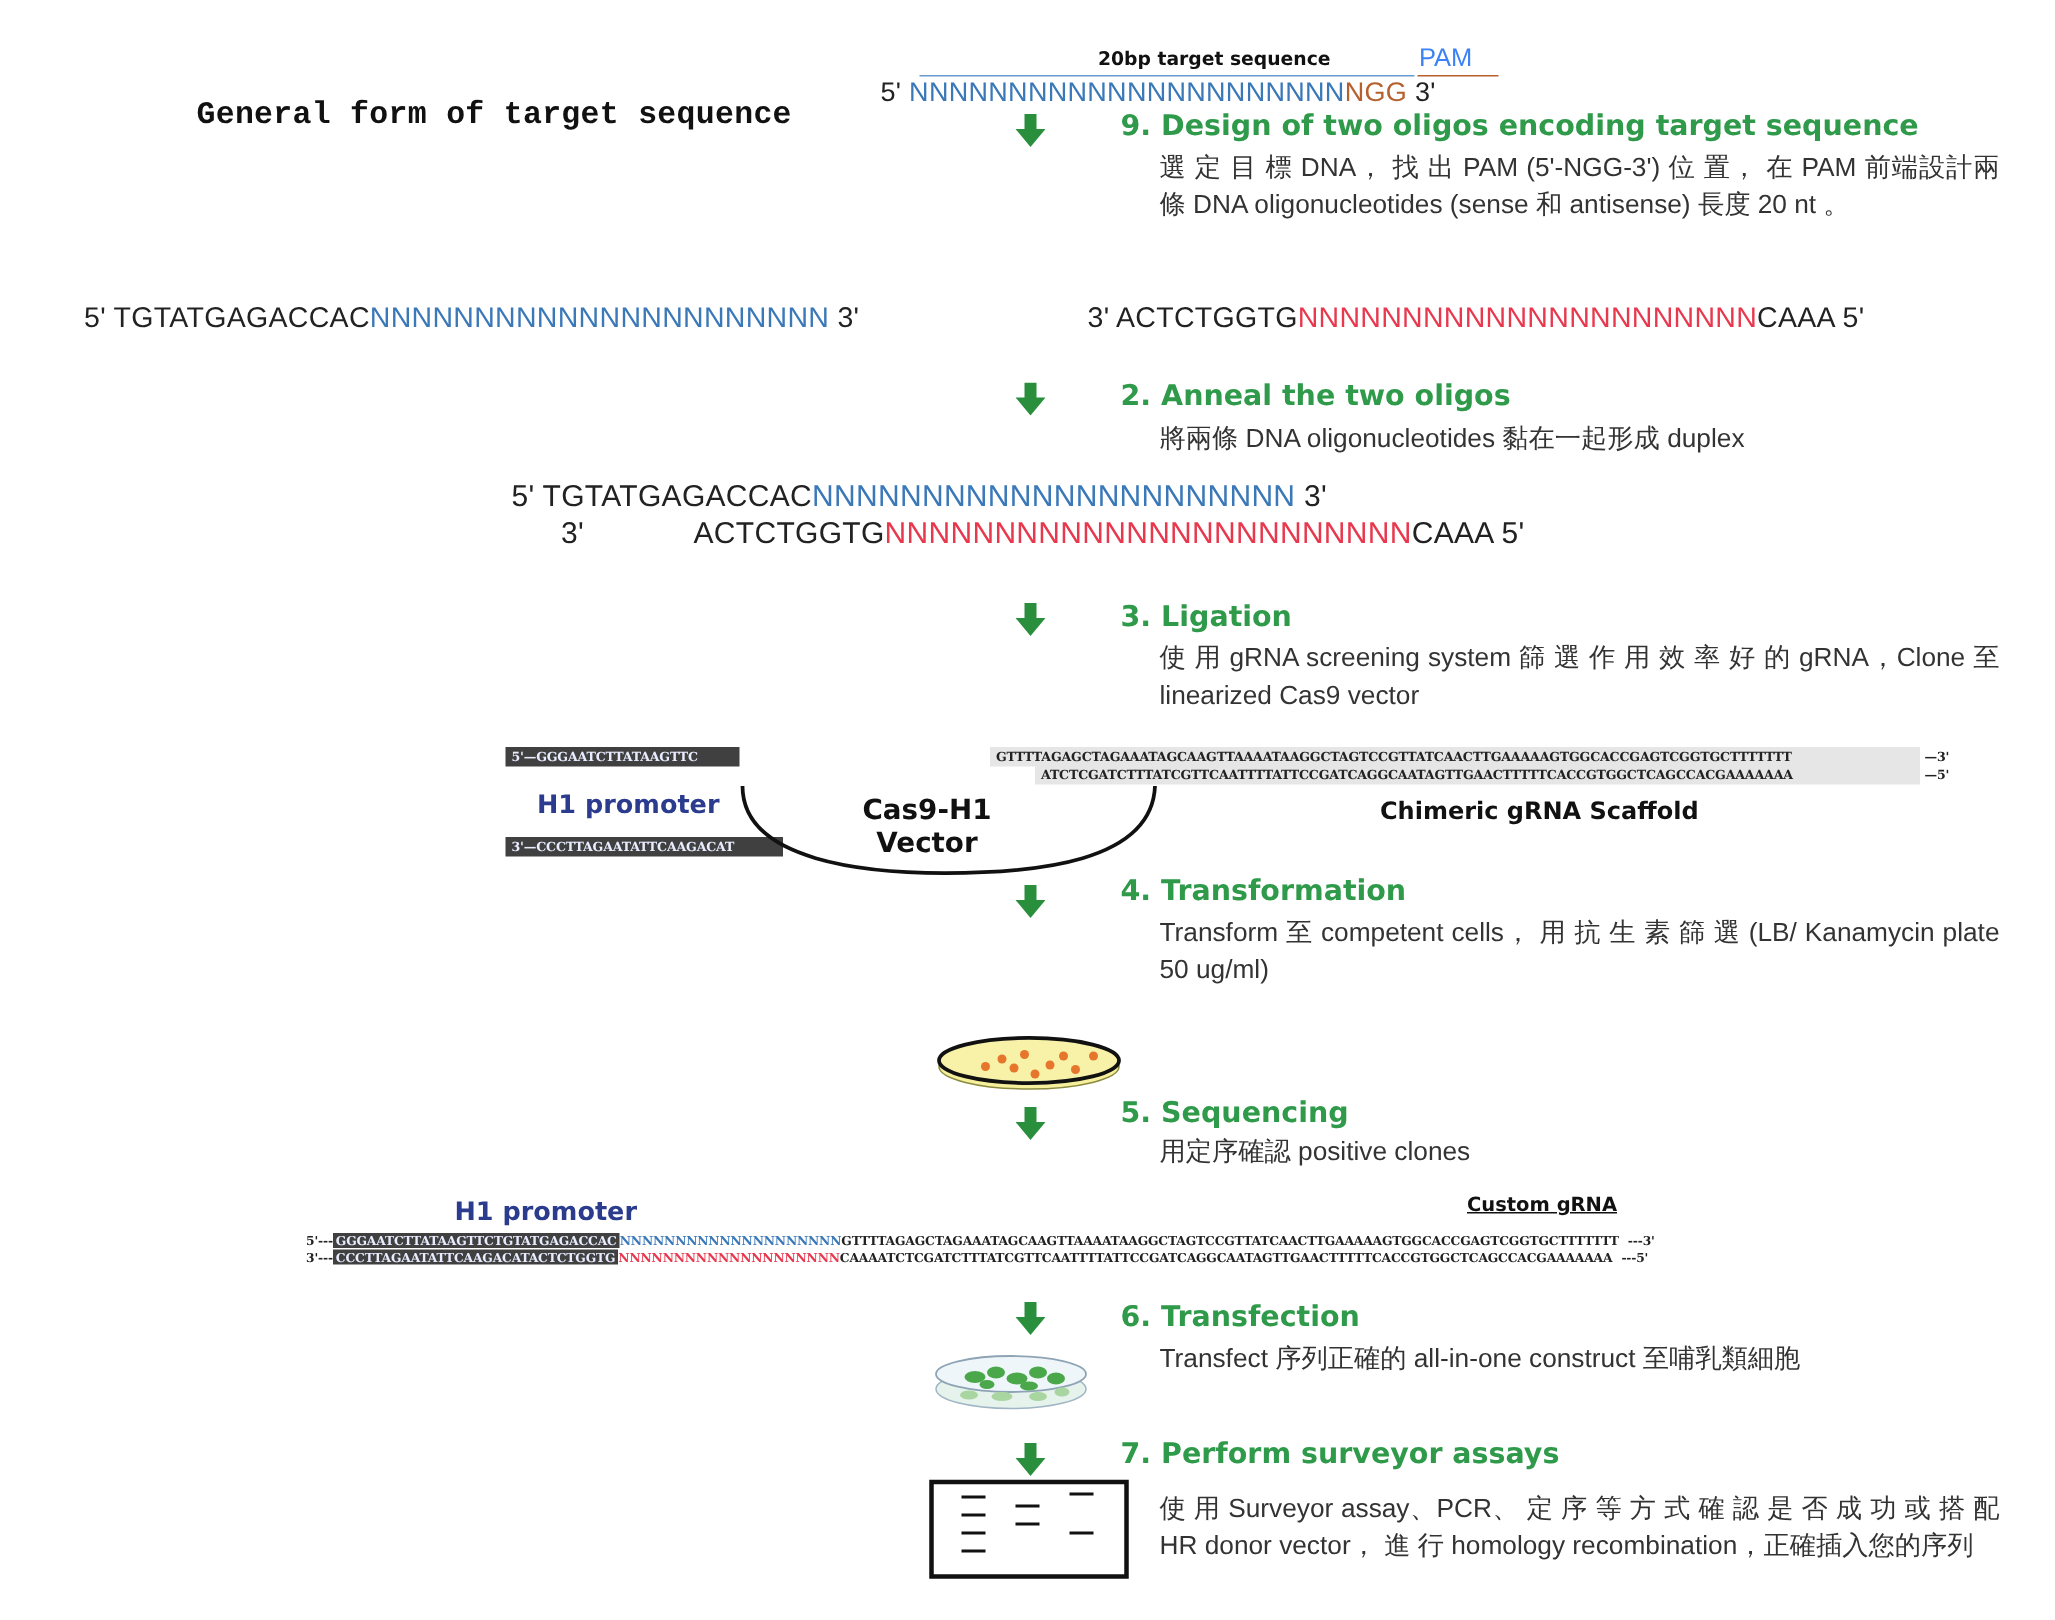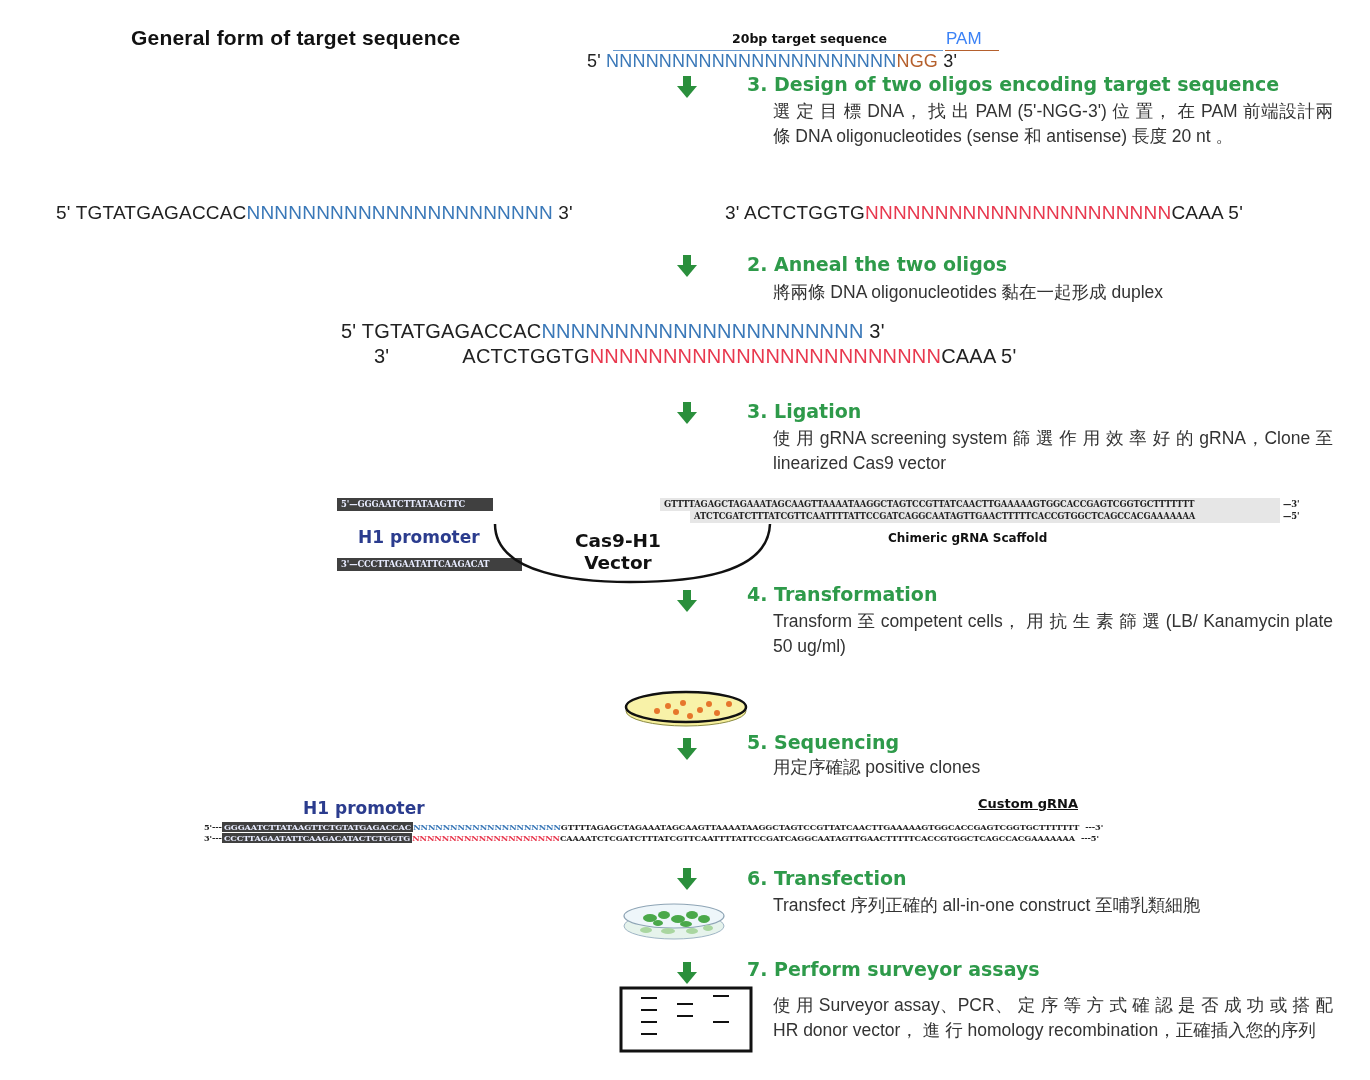--- a/index.html
+++ b/index.html
@@ -1,19 +1,19 @@
 <!DOCTYPE html>
 <html><head>
 <meta charset="utf-8">
 <style>
   html, body { margin: 0; padding: 0; background: #ffffff; }
   body { width: 1370px; height: 1080px; position: relative; overflow: hidden;
          font-family: "Liberation Sans", "DejaVu Sans", sans-serif; color: #222; }
   .abs { position: absolute; white-space: nowrap; }
-  .title-main { font-family: Liberation Sans, sans-serif; font-weight: bold; font-size: 21px; color: #111; letter-spacing: 0.2px; }
+  .title-main { font-family: Liberation Mono, monospace; font-weight: bold; font-size: 21px; color: #111; letter-spacing: 0.2px; margin-top: 40px; }
   .seq { font-family: "Liberation Sans", sans-serif; font-size: 19px; color: #222; letter-spacing: 0.2px; }
   .blue { color: #3a78b8; }
   .red { color: #e8384e; }
   .pam { color: #b5602d; }
   .step-title { font-family: "DejaVu Sans", sans-serif; font-weight: bold; font-size: 19px; color: #2e9a4a; }
   .desc { font-family: "Liberation Sans", "DejaVu Sans", sans-serif; font-size: 17.5px; color: #333; line-height: 24.5px; white-space: normal; width: 560px; text-align: justify; }
   .arrow { width: 20px; height: 22px; }
   .tiny-seq { font-family: "DejaVu Serif", serif; font-weight: bold; font-size: 8.4px; line-height: 11px; letter-spacing: -0.1px; }
   .navy-box { background: #404040; color: #e8ecff; }
   .label-navy { font-family: "DejaVu Sans", sans-serif; font-weight: bold; color: #2b3c8e; font-size: 17px; }
@@ -40,21 +40,21 @@
     <symbol id="down-arrow" viewBox="0 0 20 22">
       <rect x="6" y="0" width="8" height="11" fill="#2a8f3c"></rect>
       <polygon points="0,10 20,10 10,22" fill="#2a8f3c"></polygon>
     </symbol>
   </defs>
 </svg>
 
 <svg class="abs arrow" style="left:677px; top:76px;">
     <use href="#down-arrow"></use>
   </svg>
-<div class="abs step-title" style="left:747px; top:73px;">3. Design of two oligos encoding target sequence</div>
+<div class="abs step-title" style="left:747px; top:73px;">9. Design of two oligos encoding target sequence</div>
 <div class="abs desc" style="left:773px; top:99px;">選 定 目 標 DNA， 找 出 PAM (5'-NGG-3') 位 置， 在 PAM 前端設計兩條 DNA oligonucleotides (sense 和 antisense) 長度 20 nt 。</div>
 
 <div class="abs seq" style="left:56px; top:202px;">
   <span>5' TGTATGAGACCAC</span><span class="blue">NNNNNNNNNNNNNNNNNNNNNN</span><span> 3'</span>
 </div>
 <div class="abs seq" style="left:725px; top:202px;">
   <span>3' ACTCTGGTG</span><span class="red">NNNNNNNNNNNNNNNNNNNNNN</span><span>CAAA 5'</span>
 </div>
 
 <svg class="abs arrow" style="left:677px; top:255px;">
@@ -85,21 +85,21 @@
 </svg>
 <div class="abs label-dark" style="left:575px; top:530px; font-size:18.5px; text-align:center; line-height:22px;">
   <div>Cas9-H1</div>
   <div>Vector</div>
 </div>
 
 <div class="abs scaffold-box tiny-seq" style="left:660px; top:498px; padding:1px 4px; width:612px; overflow:hidden;">GTTTTAGAGCTAGAAATAGCAAGTTAAAATAAGGCTAGTCCGTTATCAACTTGAAAAAGTGGCACCGAGTCGGTGCTTTTTTT</div>
 <div class="abs scaffold-box tiny-seq" style="left:690px; top:510px; padding:1px 4px; width:582px; overflow:hidden;">ATCTCGATCTTTATCGTTCAATTTTATTCCGATCAGGCAATAGTTGAACTTTTTCACCGTGGCTCAGCCACGAAAAAAA</div>
 <div class="abs tiny-seq" style="left:1283px; top:499px;">—3'</div>
 <div class="abs tiny-seq" style="left:1283px; top:511px;">—5'</div>
-<div class="abs label-dark" style="left:888px; top:531px; font-size:12px;">Chimeric gRNA Scaffold</div>
+<div class="abs label-dark" style="left:920px; top:531px; font-size:16px;">Chimeric gRNA Scaffold</div>
 
 <svg class="abs arrow" style="left:677px; top:590px;">
     <use href="#down-arrow"></use>
   </svg>
 <div class="abs step-title" style="left:747px; top:583px;">4. Transformation</div>
 <div class="abs desc" style="left:773px; top:609px;">Transform 至 competent cells， 用 抗 生 素 篩 選 (LB/ Kanamycin plate 50 ug/ml)</div>
 
 <svg class="abs" style="left:622px; top:688px;" width="130" height="42">
   <ellipse cx="64" cy="23" rx="60" ry="15" fill="#f6ef9c" stroke="#8a8a40" stroke-width="1"></ellipse>
   <ellipse cx="64" cy="19" rx="60" ry="15" fill="#f8f2a8" stroke="#111" stroke-width="2.5"></ellipse>

